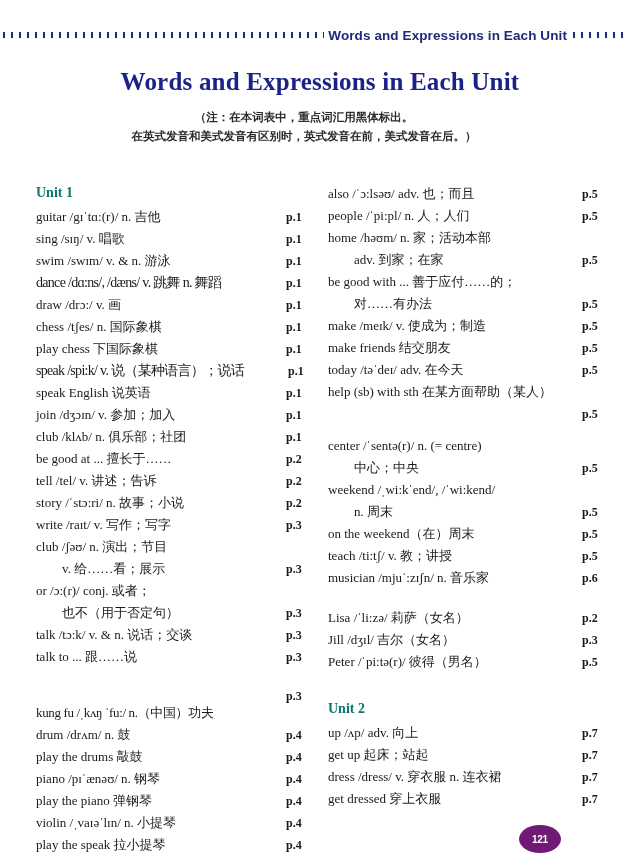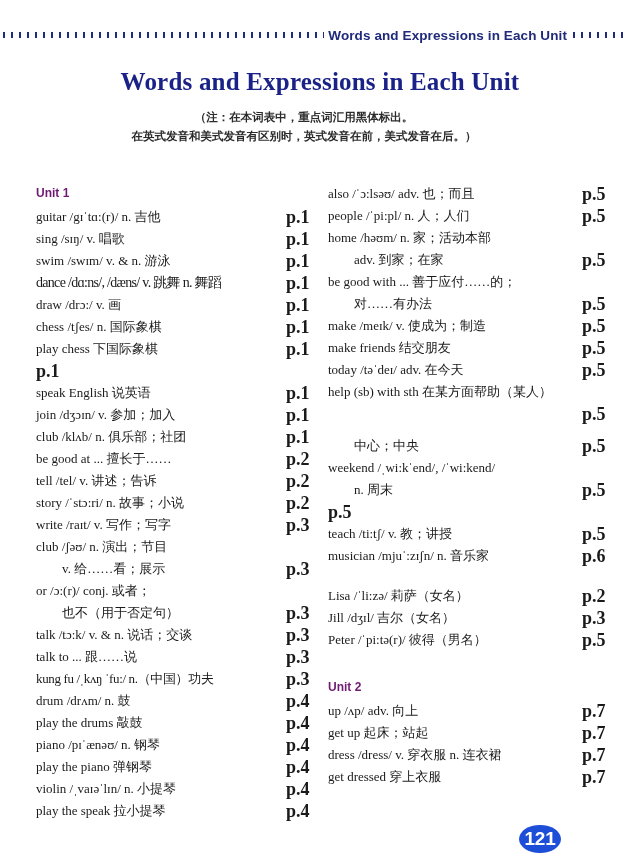--- a/index.html
+++ b/index.html
@@ -96,24 +96,24 @@
   }
   .col {
     position: absolute;
     top: 0;
     font-size: 13px;
   }
   .col-left  { left: 36px;  width: 284px; }
   .col-right { left: 328px; width: 288px; }
 
   .unit-head {
-    font-family: Liberation Sans, sans-serif;
-    font-weight: bold;
-    font-size: 12px;
-    color: #701a75;
+    font-family: Liberation Serif, serif;
+    font-weight: bold;
+    font-size: 14px;
+    color: #0f766e;
     margin-bottom: 3px;
     line-height: 20px;
   }
 
   .entry {
     display: flex;
     align-items: center;
     line-height: 22px;
     min-height: 22px;
     gap: 40px;
@@ -122,43 +122,43 @@
     flex: 1 1 auto;
     padding-right: 4px;
     white-space: nowrap;
     overflow: visible;
   }
   .entry .pg {
     flex: 0 0 auto;
     width: 34px;
     text-align: left;
     font-weight: bold;
-    font-size: 18px;
+    font-size: 12px;
   }
   .entry.cont .text { padding-left: 26px; }
-  .entry.tight .text { letter-spacing: -0.35px; }
+  .entry.tight .text { letter-spacing: -0.35px; margin-top: 34px; }
   .entry.tighter .text { letter-spacing: -0.7px; font-size: 14px; }
 
   .spacer-s { height: 10px; }
   .spacer-m { height: 18px; }
   .spacer-l { height: 26px; }
 
   
   .folio {
     position: absolute;
     left: 519px;
     top: 825px;
     width: 42px;
     height: 28px;
     border-radius: 50%;
-    background: #1d4ed8;
+    background: #701a75;
     color: #ffffff;
     font-family: "Liberation Sans", "DejaVu Sans", sans-serif;
     font-weight: bold;
-    font-size: 19px;
+    font-size: 10px;
     display: flex;
     align-items: center;
     justify-content: center;
     letter-spacing: -0.3px;
   }
 </style>
 </head>
 <body>
 
 <div class="running-header">
@@ -201,20 +201,21 @@
         </div>
         <div class="entry">
           <span class="text">chess /tʃes/ n. 国际象棋</span>
           <span class="pg">p.1</span>
         </div>
         <div class="entry">
           <span class="text">play chess 下国际象棋</span>
           <span class="pg">p.1</span>
         </div>
         <div class="entry tighter">
+          <span class="text">speak /spi:k/ v. 说（某种语言）；说话</span>
           <span class="pg">p.1</span>
         </div>
         <div class="entry">
           <span class="text">speak English 说英语</span>
           <span class="pg">p.1</span>
         </div>
         <div class="entry">
           <span class="text">join /dʒɔɪn/ v. 参加；加入</span>
           <span class="pg">p.1</span>
         </div>
@@ -335,33 +336,38 @@
           <span class="text">help (sb) with sth 在某方面帮助（某人）</span>
           <span class="pg"></span>
         </div>
         <div class="entry cont">
           <span class="text"></span>
           <span class="pg">p.5</span>
         </div>
       </div>
     <div class="spacer-s"></div>
     <div id="right-mid">
+        <div class="entry">
+          <span class="text">center /ˈsentə(r)/ n. (= centre)</span>
+          <span class="pg"></span>
+        </div>
         <div class="entry cont">
           <span class="text">中心；中央</span>
           <span class="pg">p.5</span>
         </div>
         <div class="entry">
           <span class="text">weekend /ˌwi:kˈend/, /ˈwi:kend/</span>
           <span class="pg"></span>
         </div>
         <div class="entry cont">
           <span class="text">n. 周末</span>
           <span class="pg">p.5</span>
         </div>
         <div class="entry">
+          <span class="text">on the weekend（在）周末</span>
           <span class="pg">p.5</span>
         </div>
         <div class="entry">
           <span class="text">teach /ti:tʃ/ v. 教；讲授</span>
           <span class="pg">p.5</span>
         </div>
         <div class="entry">
           <span class="text">musician /mjuˈ:zɪʃn/ n. 音乐家</span>
           <span class="pg">p.6</span>
         </div>

